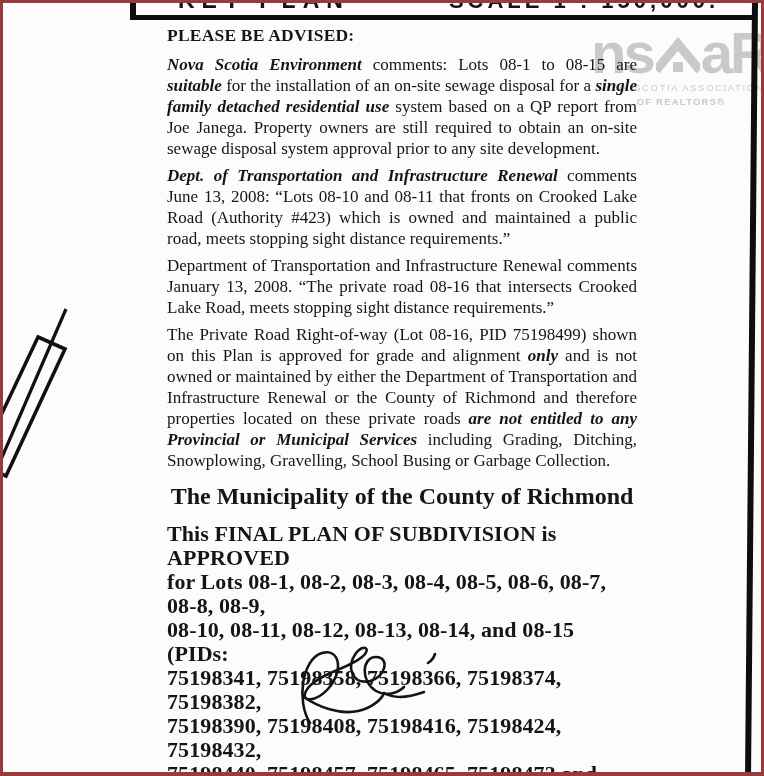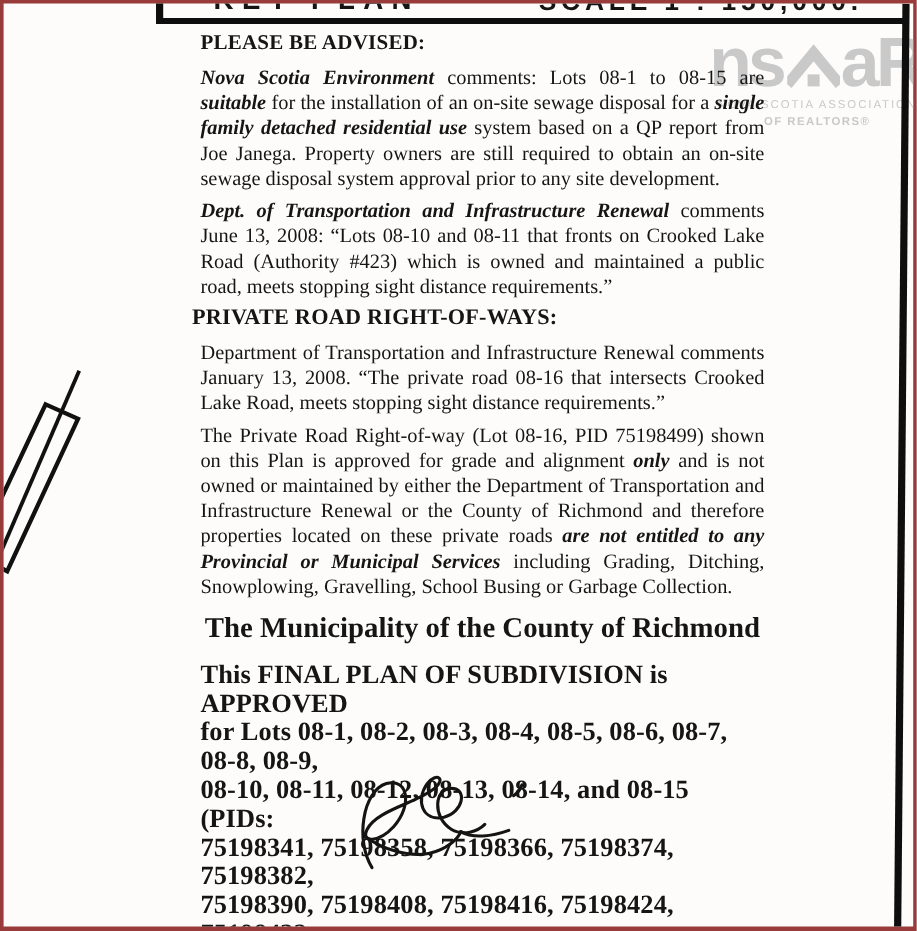--- a/index.html
+++ b/index.html
@@ -92,21 +92,20 @@
     <polygon points="37,51 64,63 5,190 -22,176" fill="none" stroke="#111" stroke-width="3.6"></polygon>
   </svg>
 
   <div class="content">
     <div class="h-advised">PLEASE BE ADVISED:</div>
 
     <p class="body"><b>Nova Scotia Environment</b><span> comments: Lots 08-1 to 08-15 are </span><b>suitable</b><span> for the installation of an on-site sewage disposal for a </span><b>single family detached residential use</b><span> system based on a QP report from Joe Janega. Property owners are still required to obtain an on-site sewage disposal system approval prior to any site development.</span></p>
 
     <p class="body"><b>Dept. of Transportation and Infrastructure Renewal</b><span> comments June 13, 2008: “Lots 08-10 and 08-11 that fronts on Crooked Lake Road (Authority #423) which is owned and maintained a public road, meets stopping sight distance requirements.”</span></p>
 
-    <div class="h-private">PRIVATE ROAD RIGHT-OF-WAYS:</div>
 
     <p class="body">Department of Transportation and Infrastructure Renewal comments January 13, 2008. “The private road 08-16 that intersects Crooked Lake Road, meets stopping sight distance requirements.”</p>
 
     <p class="body last"><span>The Private Road Right-of-way (Lot 08-16, PID 75198499) shown on this Plan is approved for grade and alignment </span><b>only</b><span> and is not owned or maintained by either the Department of Transportation and Infrastructure Renewal or the County of Richmond and therefore properties located on these private roads </span><b>are not entitled to any Provincial or Municipal Services</b><span> including Grading, Ditching, Snowplowing, Gravelling, School Busing or Garbage Collection.</span></p>
 
     <div class="muni">The Municipality of the County of Richmond</div>
 
     <div class="approval">This FINAL PLAN OF SUBDIVISION is APPROVED
 for Lots 08-1, 08-2, 08-3, 08-4, 08-5, 08-6, 08-7, 08-8, 08-9,
 08-10, 08-11, 08-12, 08-13, 08-14, and 08-15 (PIDs:

